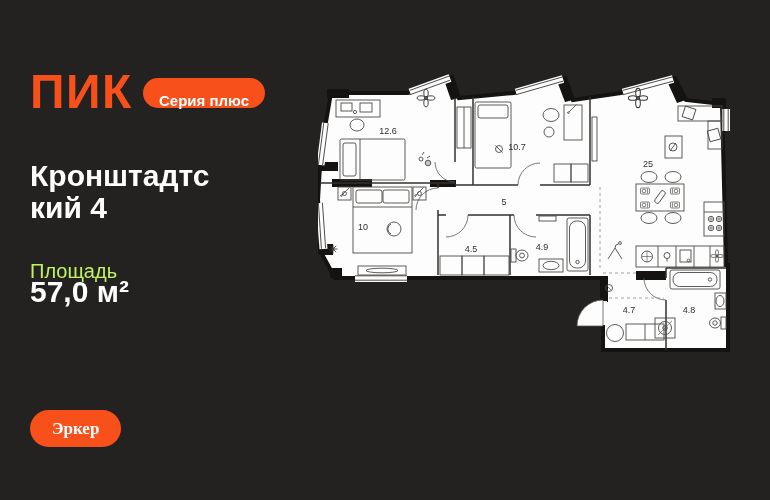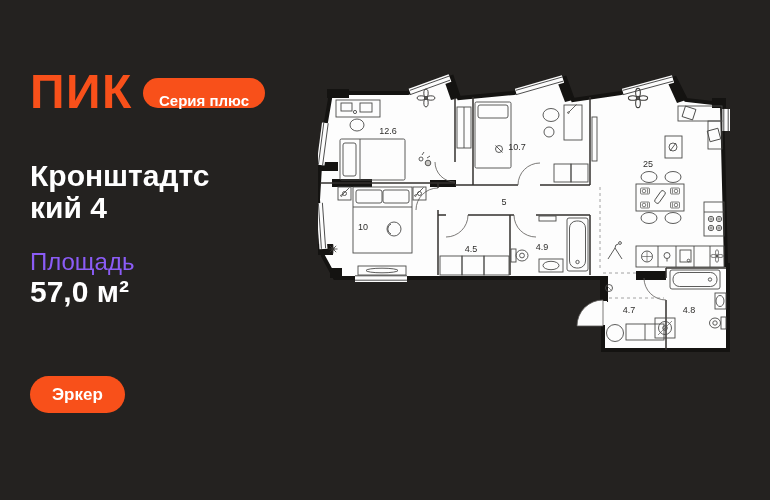--- a/index.html
+++ b/index.html
@@ -20,30 +20,30 @@
     position:absolute; left:143px; top:78px;
     height:30px; line-height:30px; padding:8px 16px;
     background:var(--accent); color:#fff;
     border-radius:15px; font-size:15px; font-weight:700;
   }
   .title {
     position:absolute; left:30px; top:124px;
     font-size:30px; font-weight:700; line-height:32px; color:#fff;margin-top:36px;
   }
   .area-label {
-    position:absolute; left:30px; top:248px;
-    font-size:24px; font-weight:500; color:#8b5cf6;
+    position:absolute; left:30px; top:260px;
+    font-size:20px; font-weight:500; color:#bef264;
   }
   .area-value {
     position:absolute; left:30px; top:275px;
     font-size:30px; font-weight:700; color:#fff;
   }
   .tags {
-    position:absolute; left:30px; top:376px;
-    display:flex; gap:32px;
+    position:absolute; left:30px; top:410px;
+    display:flex; gap:32px;font-family:Liberation Serif, serif;
   }
   .tag {
     height:37px; line-height:37px; padding:0 22px;
     background:var(--accent); color:#fff;
     border-radius:19px; font-size:17px; font-weight:700;
     white-space:nowrap;
   }
   .plan-wrap { position:absolute; left:318px; top:60px; width:430px; height:300px;text-align:right; }
   svg text {
     font-family:"Liberation Sans", sans-serif;

